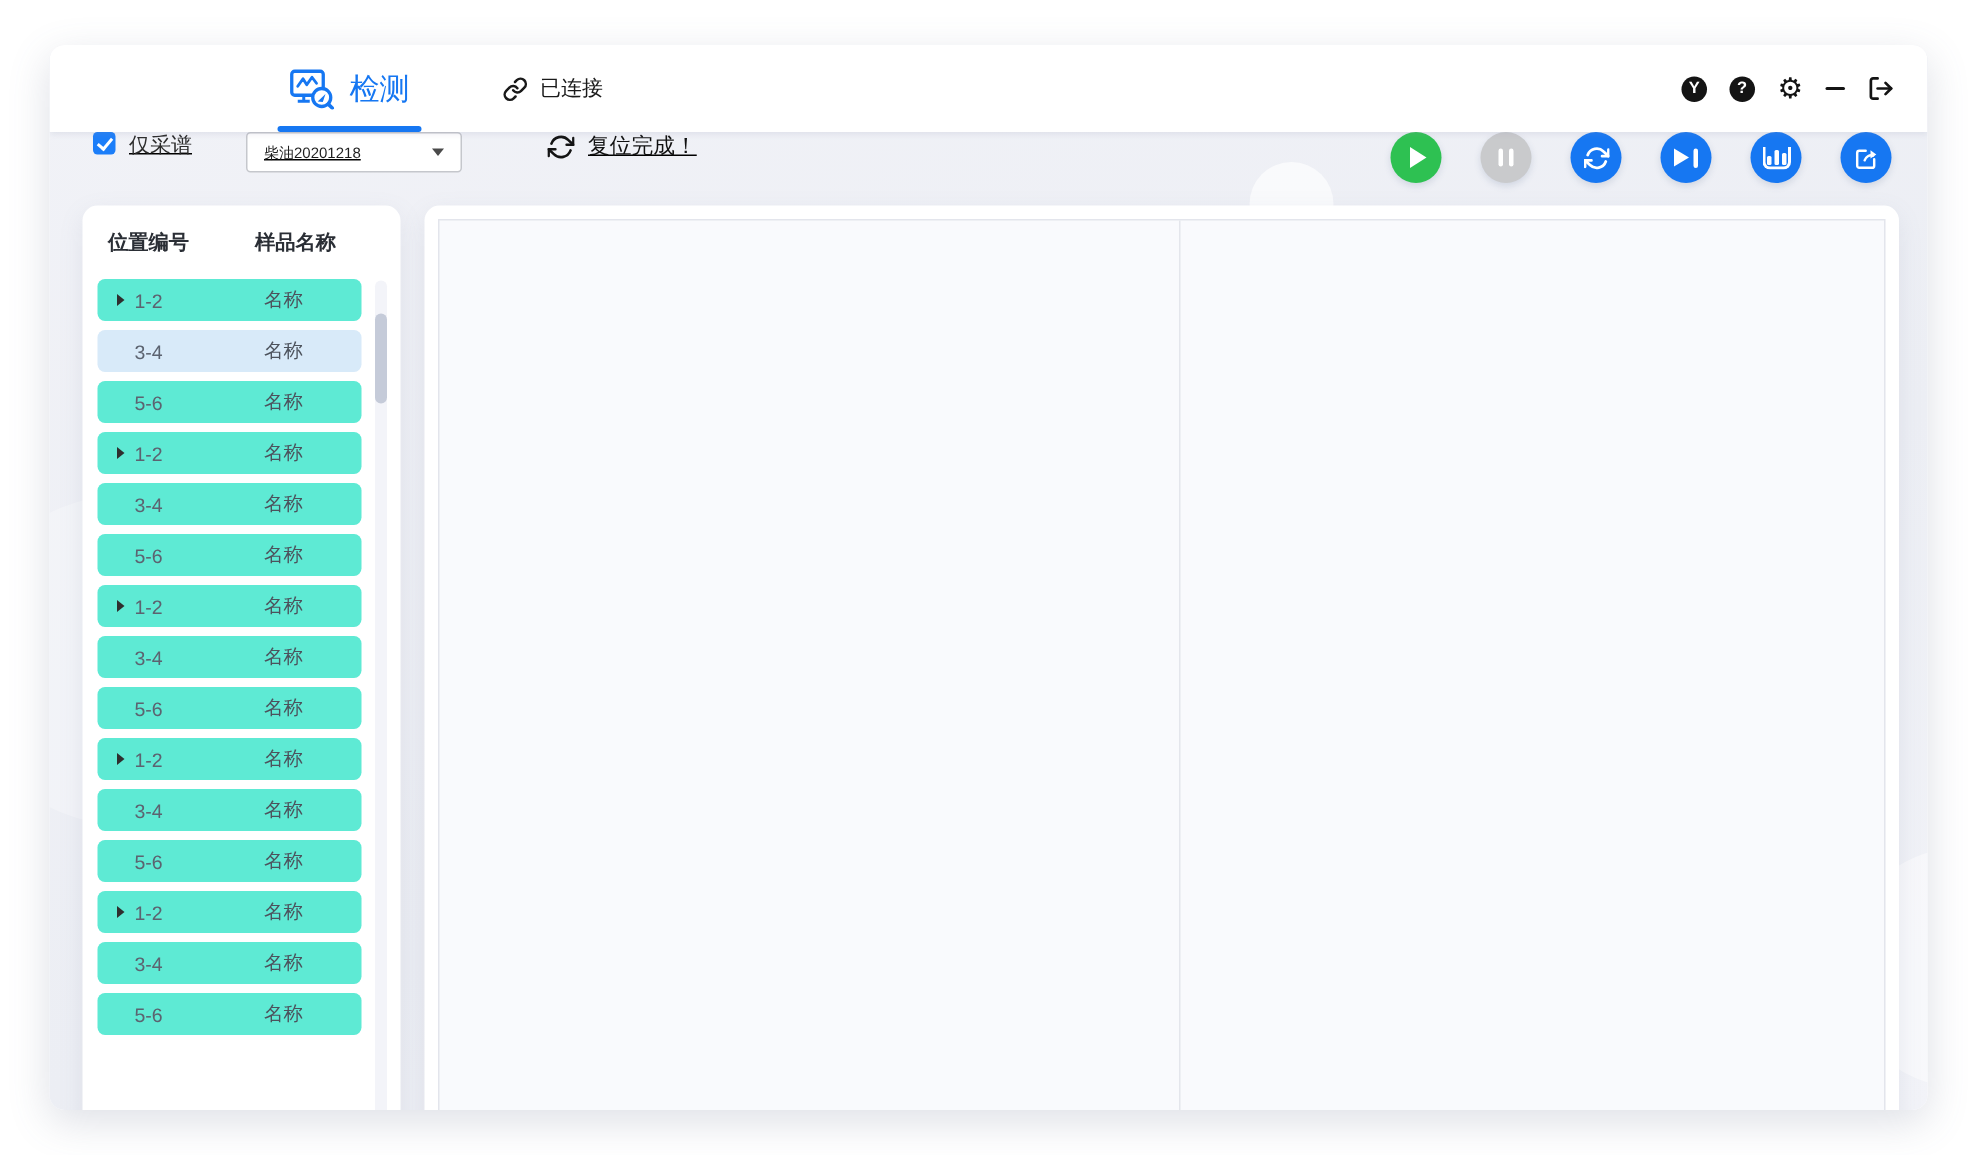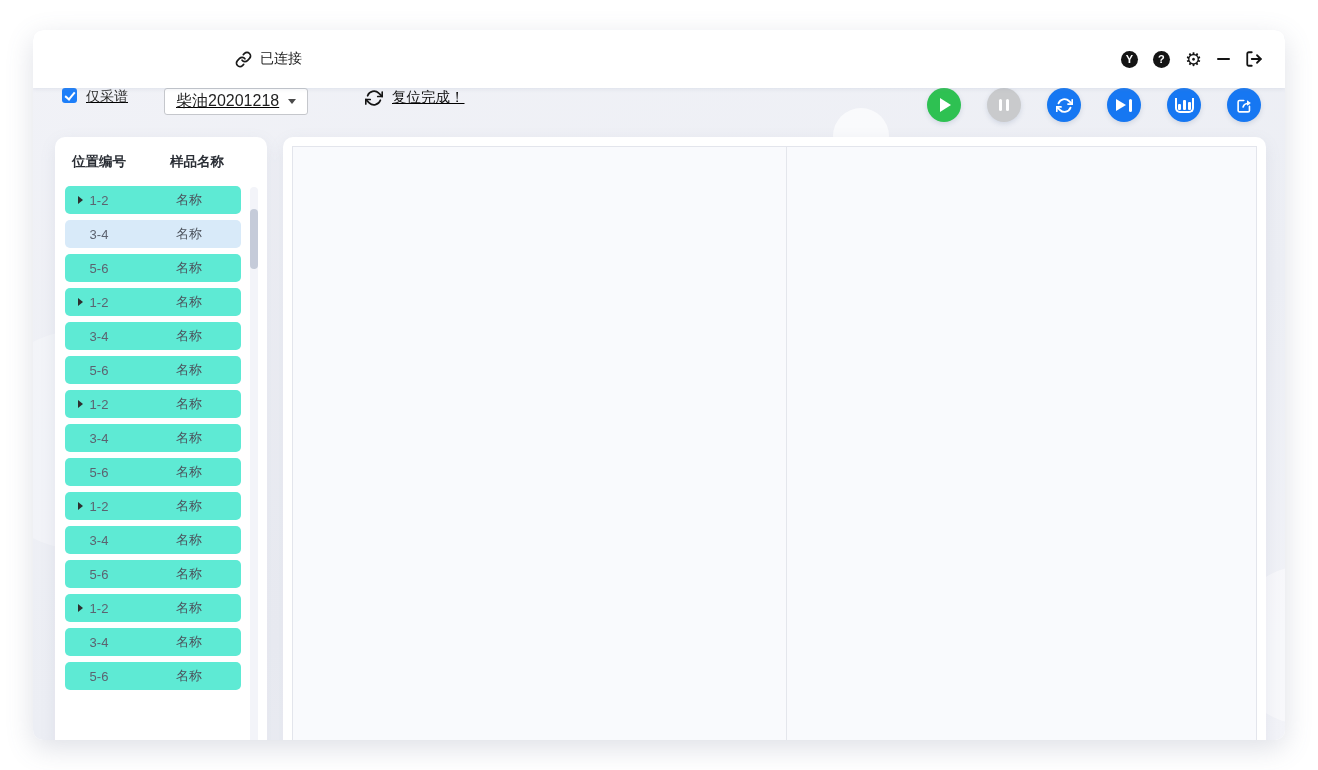--- a/index.html
+++ b/index.html
@@ -44,21 +44,21 @@
   .min-bar { width:13px; height:2.5px; background:#141414; border-radius:1px; cursor:pointer; }
 
   
   .toolbar { height:49px; display:flex; align-items:flex-start; padding:0 24px 0 29px; position:relative; z-index:2;text-decoration:underline; }
   .checkbox { width:15px; height:15px; background:#1c7ef9; border-radius:3px; position:relative; cursor:pointer; }
   .checkbox::after { content:""; position:absolute; left:4.5px; top:1.5px; width:4px; height:8px;
     border:solid #fff; border-width:0 2px 2px 0; transform:rotate(40deg); }
   .checkbox-label { margin-left:9px; font-size:14px; color:#2c2c2c; }
   .method-select { margin-left:36px; width:144px; height:27px; background:#fff;
     border:1px solid #c5c7cc; border-radius:3px; display:flex; align-items:center;
-    justify-content:space-between; padding:0 11px; font-size:16px; color:#1f1f1f; cursor:pointer; }
+    justify-content:space-between; padding:0 11px; font-size:10px; color:#1f1f1f; cursor:pointer; }
   .select-caret { width:0; height:0; border-left:4.5px solid transparent;
     border-right:4.5px solid transparent; border-top:5.5px solid #4a4a4a; }
   .status-group { margin-left:57px; display:flex; align-items:center; gap:9px;
     font-size:14.5px; color:#111; }
   .action-buttons { margin-left:auto; display:flex; gap:26px; }
   .action-btn { width:34px; height:34px; border-radius:50%; display:flex; align-items:center;
     justify-content:center; cursor:pointer; box-shadow:0 2px 5px rgba(80,100,140,.18); }
   .play-tri { width:0; height:0; border-top:7px solid transparent; border-bottom:7px solid transparent;
     border-left:11px solid #fff; margin-left:3px; }
   .pause-bars { display:flex; gap:3.5px; }
@@ -108,20 +108,33 @@
 <body>
 
 <div class="app-window">
   <div class="watermark wm1"></div>
   <div class="watermark wm2"></div>
   <div class="watermark wm3"></div>
 
   <div class="app-header">
 
     <div class="tabs">
+      <div class="tab active">
+        <span>
+          <svg width="30" height="27" viewBox="0 0 30 27" fill="none" stroke="#1677f2">
+            <rect x="1.5" y="1.5" width="21" height="16" rx="2" stroke-width="2.2"></rect>
+            <polyline points="5.5,11.5 9,6.5 11.5,10.5 15,5.5 18,9.5" stroke-width="1.9" stroke-linecap="round" stroke-linejoin="round"></polyline>
+            <path d="M9.5 18 v3 M5.5 21.5 h8" stroke-width="2"></path>
+            <circle cx="21.5" cy="19" r="6" fill="#ffffff" stroke-width="2.2"></circle>
+            <path d="M25.8 23.4 L28.5 26" stroke-width="2.4" stroke-linecap="round"></path>
+            <path d="M18.8 21.6 L24 16.6 L22.2 22 Z" fill="#1677f2" stroke="none"></path>
+          </svg>
+        </span>
+        <span>检测</span>
+      </div>
     </div>
 
     <div class="connection">
       <span>
         <svg width="17" height="17" viewBox="0 0 24 24" fill="none" stroke="#1a1a1a" stroke-width="2.4" stroke-linecap="round" stroke-linejoin="round">
           <path d="M10 13a5 5 0 0 0 7.54.54l3-3a5 5 0 0 0-7.07-7.07l-1.72 1.71"></path>
           <path d="M14 11a5 5 0 0 0-7.54-.54l-3 3a5 5 0 0 0 7.07 7.07l1.71-1.71"></path>
         </svg>
       </span>
       <span>已连接</span>

